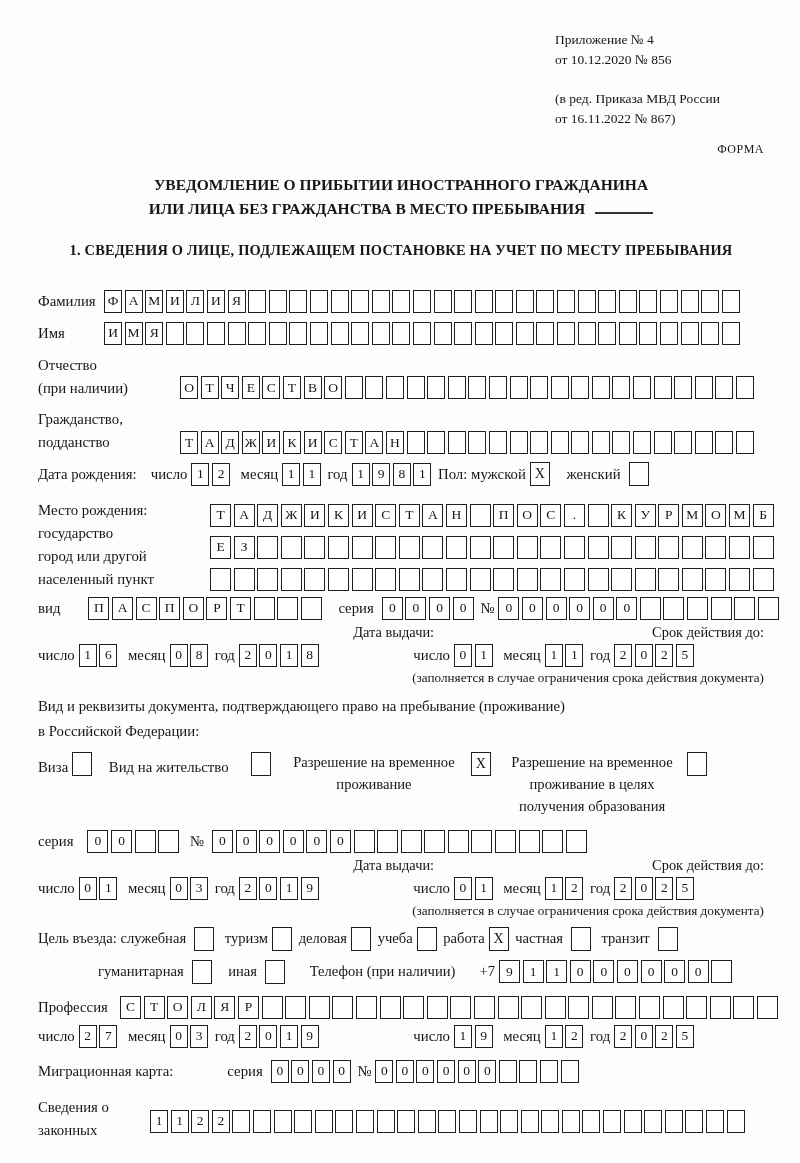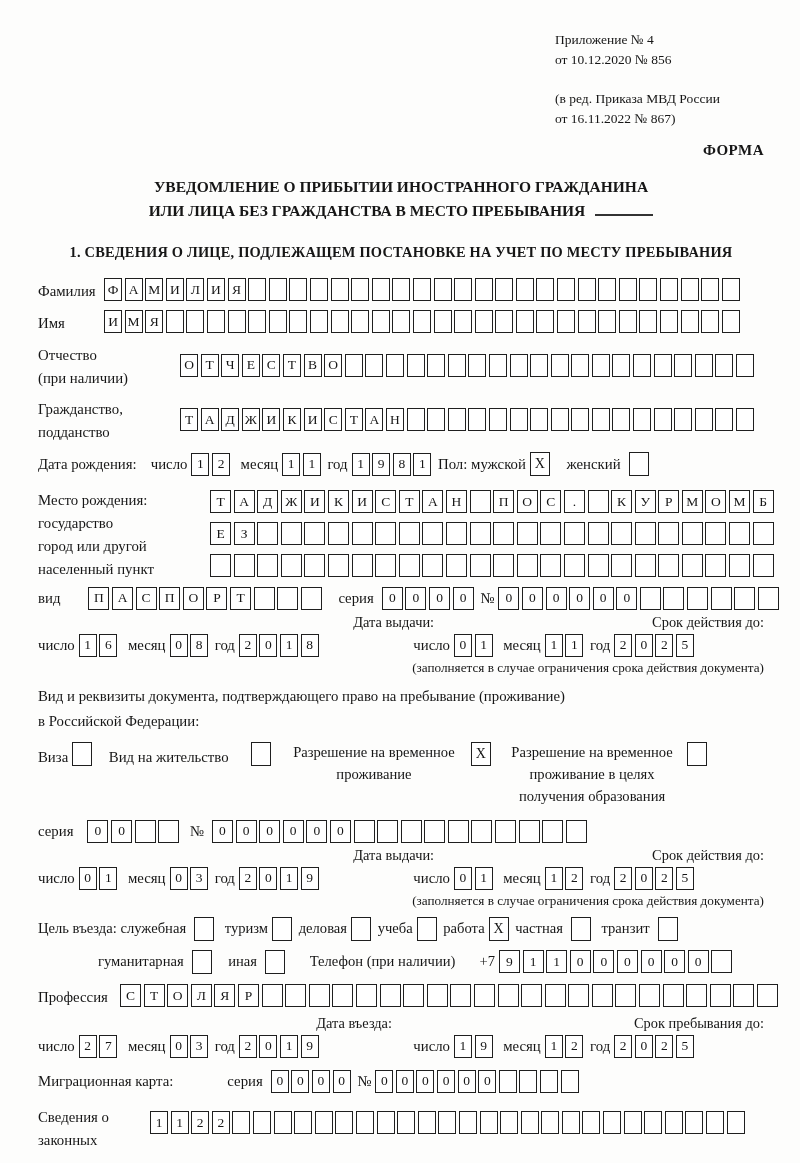--- a/index.html
+++ b/index.html
@@ -3,25 +3,25 @@
 <meta charset="utf-8">
 <style>
   html,body{margin:0;padding:0;background:#e8e8e8;}
   .page{
     width:800px;height:1163px;background:#fdfdfc;color:#161616;
     font-family:"Liberation Serif","DejaVu Serif",serif;
     box-sizing:border-box;padding:30px 36px 0 38px;position:relative;overflow:hidden;
   }
   .appendix{margin-left:517px;font-size:13.5px;line-height:1.45;}
   .appendix .ln{white-space:nowrap;}
-  .forma{text-align:right;font-weight:bold;font-size:15px;margin-top:14px;letter-spacing:.5px;}
+  .forma{text-align:right;font-weight:normal;font-size:12px;margin-top:14px;letter-spacing:.5px;}
   .title{text-align:center;font-weight:bold;font-size:15.5px;line-height:1.5;margin-top:16px;}
   .blank-line{display:inline-block;width:58px;border-bottom:2.5px solid #333;height:14px;margin-left:10px;vertical-align:baseline;}
-  .sect{font-weight:bold;font-size:14.4px;margin-top:22px;text-align:center;letter-spacing:.2px;margin-bottom:16px;}
-  .row{display:flex;align-items:center;margin-bottom:6px;}
+  .sect{font-weight:bold;font-size:14.4px;margin-top:22px;text-align:center;letter-spacing:.2px;margin-bottom:28px;}
+  .row{display:flex;align-items:flex-end;margin-bottom:6px;}
   .lbl{font-size:14.8px;padding-top:3px;white-space:nowrap;line-height:1.55;}
   .w68{width:66px;flex:none;}
   .w140{width:142px;flex:none;}
   .w172{width:172px;flex:none;}
   .w80{width:82px;flex:none;}
   .w110{width:112px;flex:none;}
   .cells{display:flex;flex:none;}
   .cell{
     width:16px;height:21px;border:1.6px solid #1f1f1f;margin-right:2.6px;flex:none;
     display:flex;align-items:center;justify-content:center;
@@ -658,24 +658,20 @@
         <span class="cell"></span>
         <span class="cell"></span>
         <span class="cell"></span>
         <span class="cell"></span>
         <span class="cell"></span>
         <span class="cell"></span>
         <span class="cell"></span>
       </div>
   </div>
 
-  <div class="dates-hdr">
-    <span style="margin-left:124px">Дата въезда:</span>
-    <span style="margin-left:242px">Срок пребывания до:</span>
-  </div>
   <div class="dates-row">
     <span class="lbl">число</span>
       <span class="gap4"></span>
     <span class="cells">
         <span class="cell">2</span>
         <span class="cell">7</span>
       </span>
     <span class="gap8"></span>
     <span class="lbl">месяц</span>
       <span class="gap4"></span>

